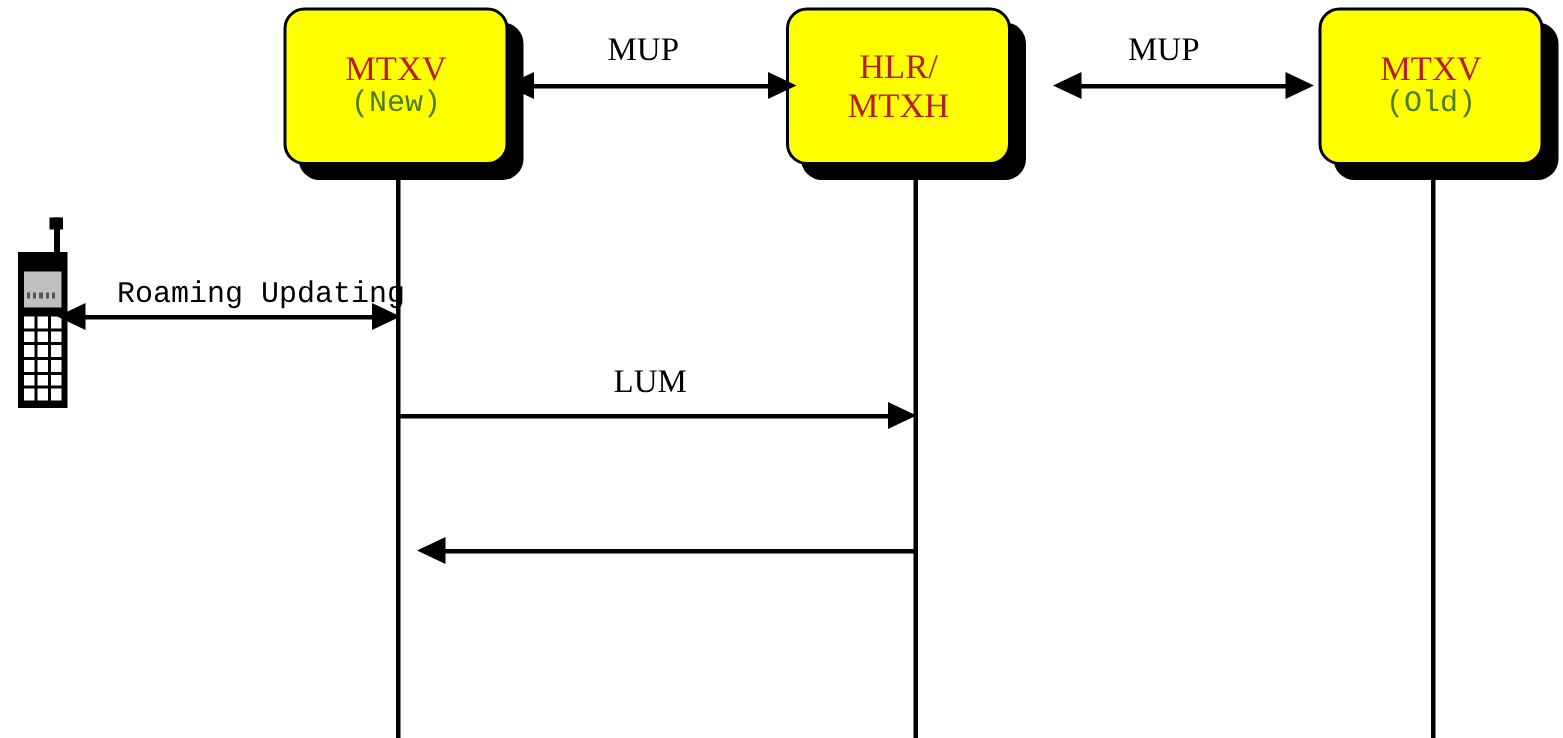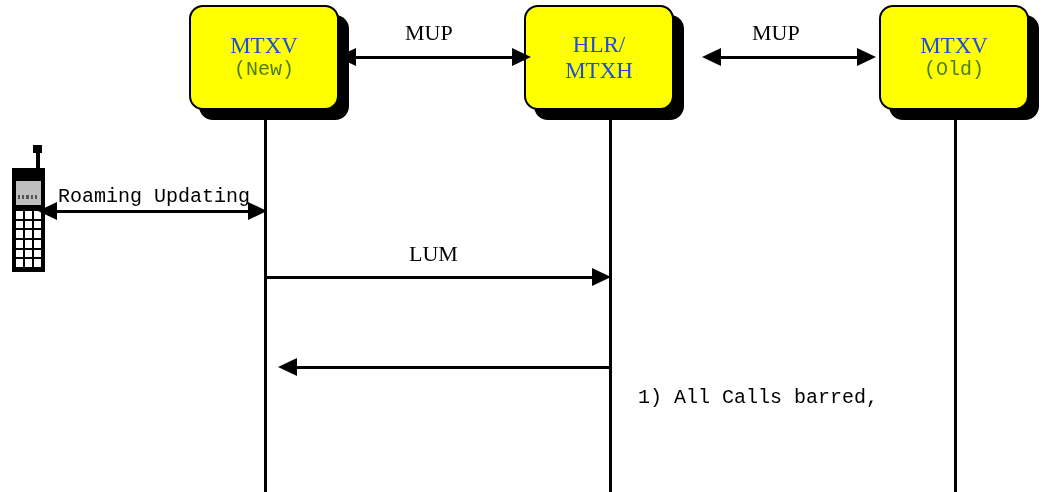--- a/index.html
+++ b/index.html
@@ -41,21 +41,21 @@
     border-radius: 14px;
     box-sizing: border-box;
     display: flex;
     flex-direction: column;
     align-items: center;
     justify-content: center;
   }
   .node .l1 {
     font-family: "Liberation Serif", serif;
     font-size: 23px;
-    color: #1d4ed8;
+    color: #b91c1c;
     line-height: 1.12;
     white-space: pre;
   }
   .node .l2 {
     font-family: "Liberation Mono", monospace;
     font-size: 20px;
     color: #4d7c0f;
     line-height: 1.12;
     white-space: pre;
   }
@@ -233,30 +233,29 @@
       <div class="key"></div>
       <div class="key"></div>
       <div class="key"></div>
       <div class="key"></div>
       <div class="key"></div>
       <div class="key"></div>
       <div class="key"></div>
     </div>
   </div>
 
-  <div class="lbl mono" style="left:58px; top:183px;">Roaming Updating</div>
+  <div class="lbl mono" style="left:78px; top:183px;">Roaming Updating</div>
   <div class="arrow" style="left:48px; top:210px; width:209px;"></div>
   <div class="head left" style="left:38px; top:202px;"></div>
   <div class="head right" style="left:248px; top:202px;"></div>
 
   <div class="lbl serif" style="left:409px; top:241px;">LUM</div>
   <div class="arrow" style="left:265px; top:276px; width:330px;"></div>
   <div class="head right" style="left:592px; top:268px;"></div>
 
   <div class="arrow" style="left:288px; top:366px; width:322px;"></div>
   <div class="head left" style="left:278px; top:358px;"></div>
 
   <div class="lbl mono" style="left:638px; top:330px;">
-    <div><span>1)</span> <span>All Calls barred,</span></div>
     
   </div>
 
 </div>
 
 </body></html>

